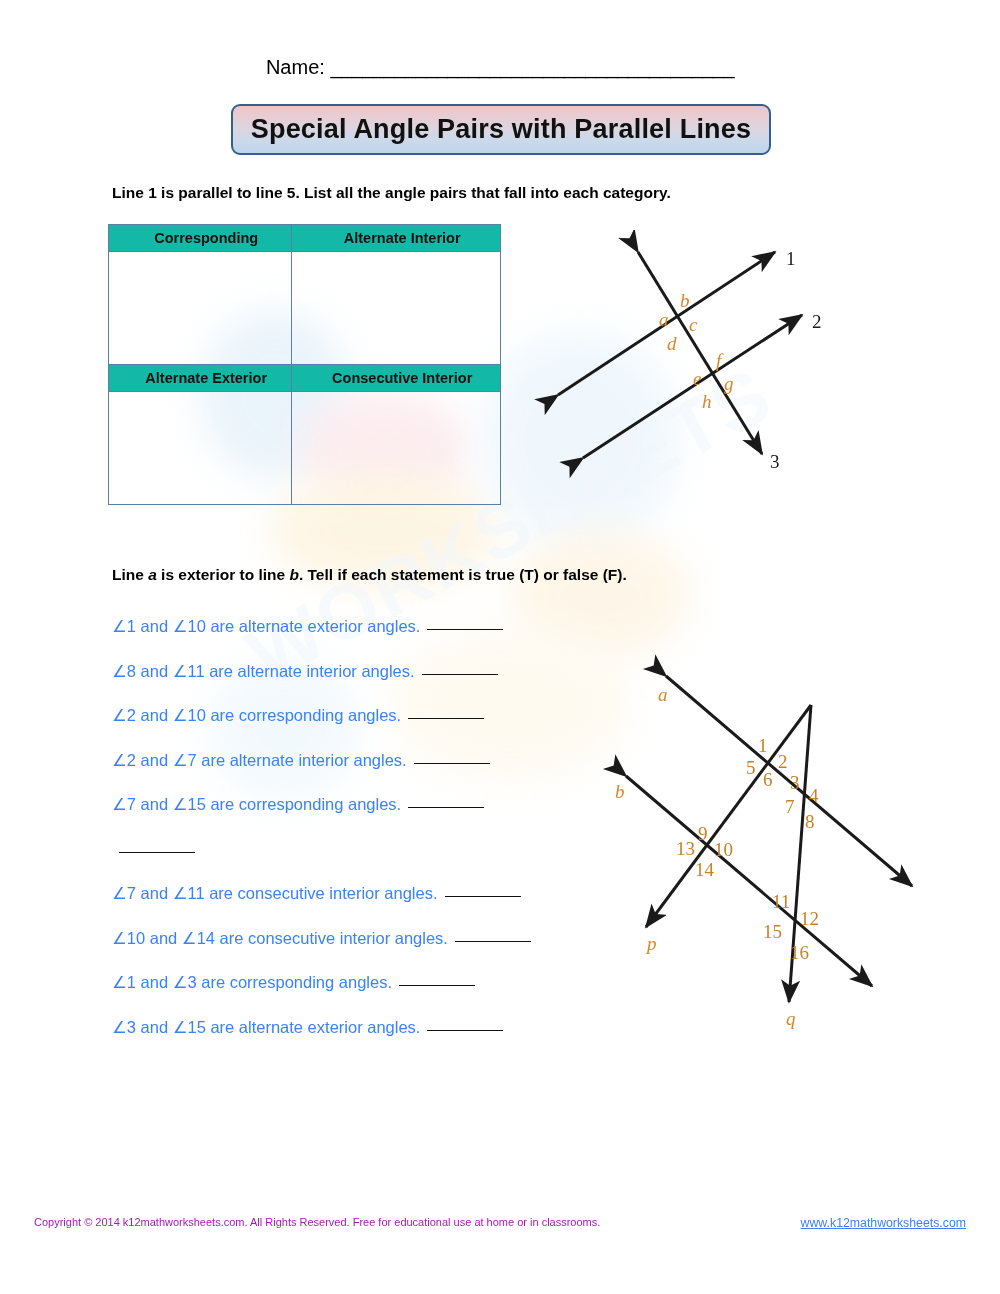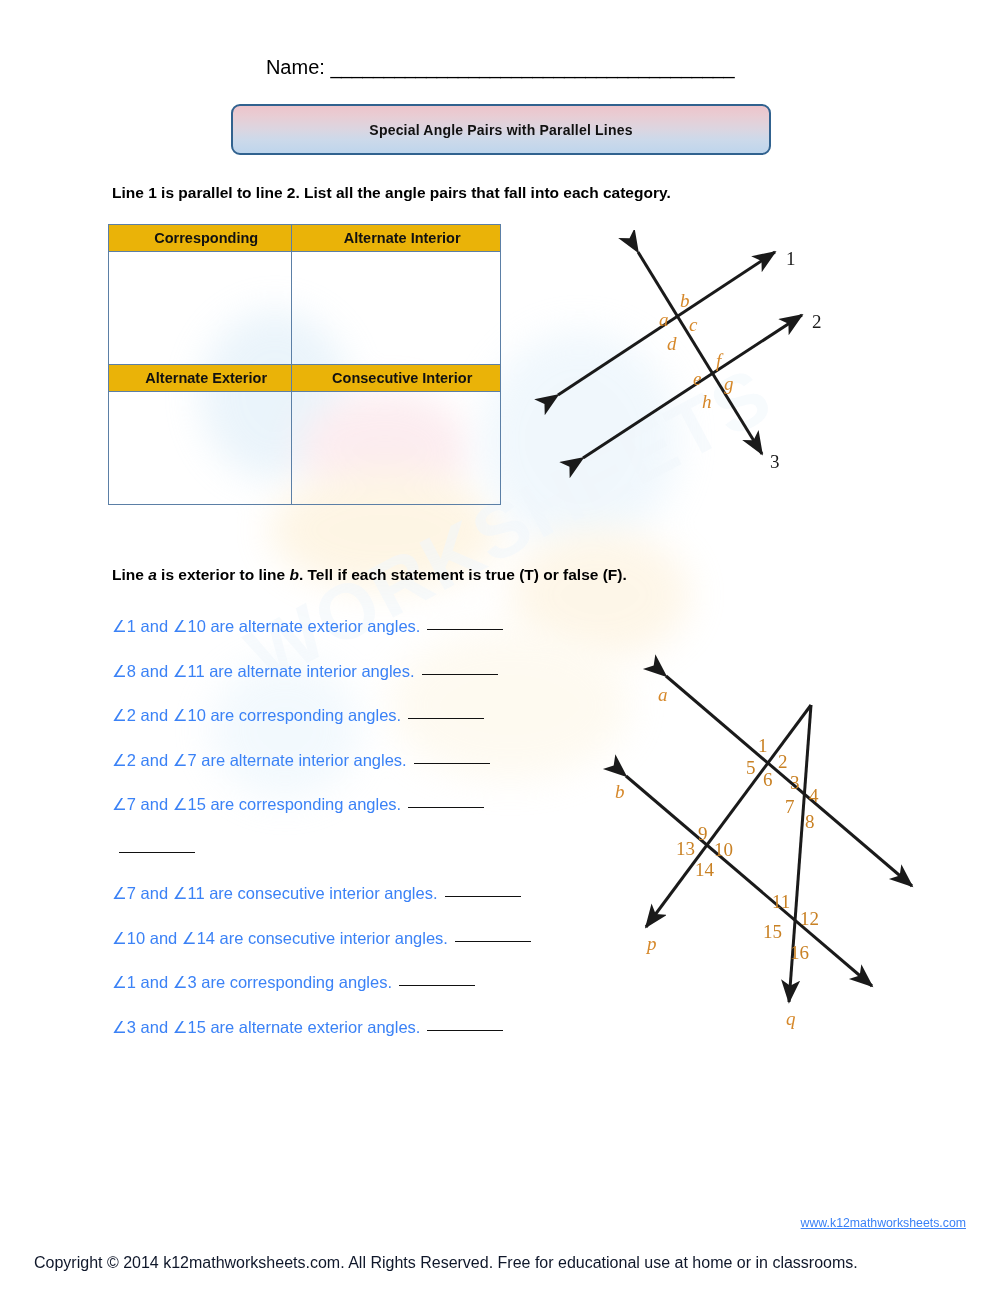--- a/index.html
+++ b/index.html
@@ -73,21 +73,21 @@
     box-sizing: border-box;
     border: 2px solid #31628f;
     border-radius: 9px;
     background: linear-gradient(to bottom, #edc4cb 0%, #e8cdd4 22%, #dcd5e0 48%, #ccd9ea 72%, #bed5ec 100%);
     display: flex;
     align-items: center;
     justify-content: center;
     z-index: 3;
   }
   .banner-title {
-    font-size: 14px;
+    font-size: 27px;
     font-weight: bold;
     color: #111111;
     letter-spacing: 0.2px;
   }
 
   
   .section-head {
     position: absolute;
     font-size: 15.5px;
     font-weight: bold;
@@ -106,21 +106,21 @@
     width: 393px;
     border-collapse: collapse;
     z-index: 3;
     background: transparent;
   }
   .pairs-table td {
     border: 1px solid #5b7fa6;
     padding: 0;
   }
   .pairs-table td.hdr {
-    background: #eab308;
+    background: #14b8a6;
     text-align: center;
     font-size: 14.5px;
     font-weight: bold;
     height: 26px;
     color: #111;
     padding-left: 12px;
   }
   .pairs-table td.cell {
     background: transparent;
     height: 112px;
@@ -184,24 +184,23 @@
     position: absolute;
     left: 0;
     top: 1216px;
     width: 1000px;
     z-index: 3;
   }
   .footer-left {
     position: absolute;
     left: 34px;
     top: 0;
-    font-size: 16px;
-    color: #0f172a;
-    white-space: nowrap;
-    margin-top: 38px;
+    font-size: 11px;
+    color: #a21caf;
+    white-space: nowrap;
   }
   .footer-link {
     position: absolute;
     right: 34px;
     top: 0;
     font-size: 12.3px;
     color: #3b82f6;
     text-decoration: underline;
     white-space: nowrap;
   }
@@ -222,21 +221,21 @@
 
 <div class="name-row">
   <span class="name-label">Name:</span>
   <span class="name-blank">______________________________________</span>
 </div>
 
 <div class="banner">
   <div class="banner-title">Special Angle Pairs with Parallel Lines</div>
 </div>
 
-<div class="section-head" id="sec1-head">Line 1 is parallel to line 2. List all the angle pairs that fall into each category.</div>
+<div class="section-head" id="sec1-head">Line 1 is parallel to line 5. List all the angle pairs that fall into each category.</div>
 
 <table class="pairs-table">
   <tbody>
       <tr>
     <td class="hdr">Corresponding</td>
     <td class="hdr">Alternate Interior</td>
   </tr>
   <tr>
     <td class="cell"></td>
     <td class="cell"></td>

